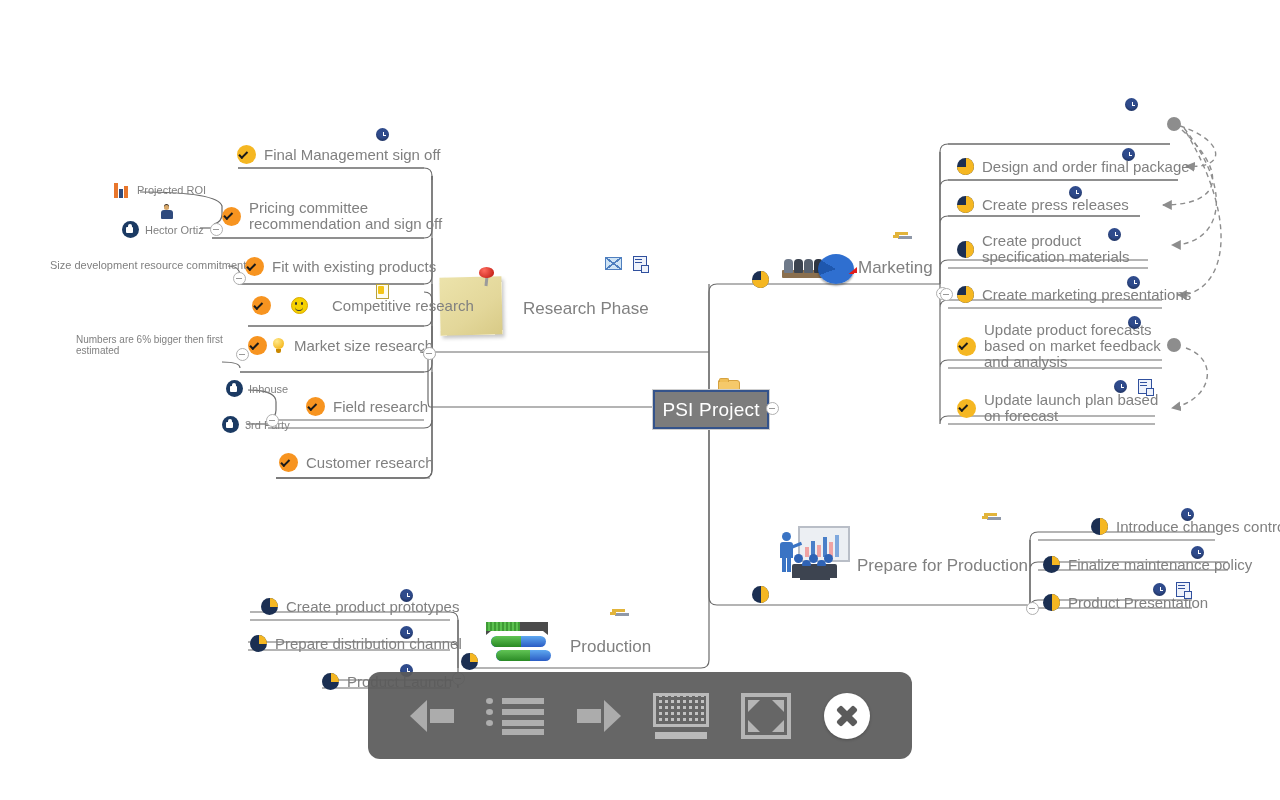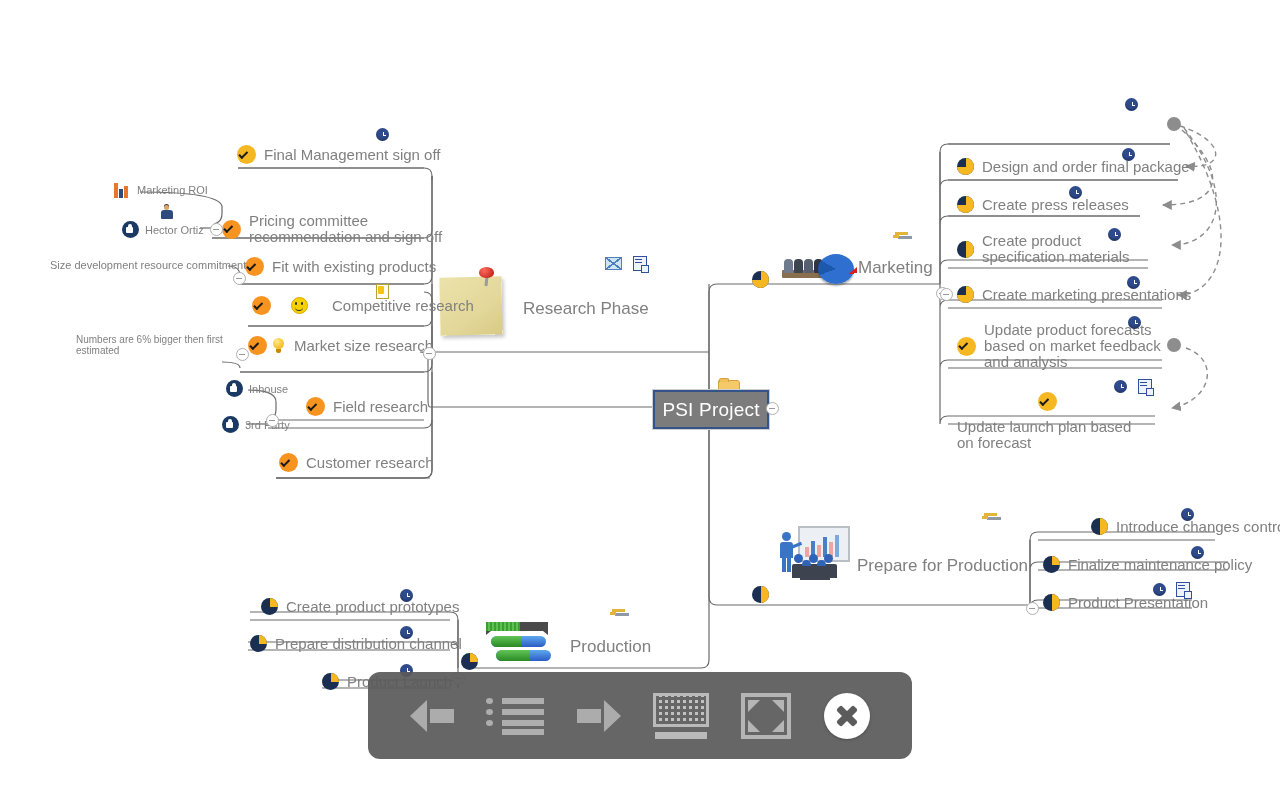--- a/index.html
+++ b/index.html
@@ -285,31 +285,31 @@
     <span class="ico note-ico"></span>
   </div>
   <div class="collapse" style="position:absolute;left:423px;top:347px;"></div>
 
   <div class="node" style="left:237px;top:145px;gap:8px;">
     <span class="ico check" style="width:19px;height:19px;background:#f5b722;"></span>
     <span class="topic-sub txt">Final Management sign off</span>
   </div>
   <span class="ico clock" style="position:absolute;left:376px;top:128px;"></span>
 
-  <div class="node" style="left:222px;top:213px;gap:8px;align-items:center;">
+  <div class="node" style="left:222px;top:200px;gap:8px;align-items:center;">
     <span class="ico check" style="width:19px;height:19px;background:#f79420;"></span>
     <span class="topic-sub wrap txt" style="width:200px;">Pricing committee recommendation and sign off</span>
   </div>
   <div class="node topic-small" style="left:114px;top:182px;gap:6px;">
     <span class="ico barchart">
       <i style="left:0;height:15px;background:#e8762c;"></i>
       <i style="left:5px;height:9px;background:#2f4a7d;"></i>
       <i style="left:10px;height:12px;background:#e8762c;"></i>
     </span>
-    <span class="txt">Marketing ROI</span>
+    <span class="txt">Projected ROI</span>
   </div>
   <div class="node topic-small" style="left:122px;top:221px;gap:6px;">
     <span class="ico thumb" style="background:#1b3a63;"></span>
     <span class="txt">Hector Ortiz</span>
   </div>
   <span class="ico person" style="position:absolute;left:160px;top:205px;"></span>
   <div class="collapse" style="position:absolute;left:210px;top:223px;"></div>
 
   <div class="node" style="left:245px;top:257px;gap:8px;">
     <span class="ico check" style="width:19px;height:19px;background:#f79420;"></span>
@@ -422,21 +422,21 @@
   </div>
   <span class="ico clock" style="position:absolute;left:1127px;top:276px;"></span>
   <div class="collapse" style="position:absolute;left:940px;top:288px;"></div>
 
   <div class="node" style="left:957px;top:322px;gap:8px;">
     <span class="ico check" style="width:19px;height:19px;background:#f5b722;"></span>
     <span class="topic-sub wrap txt" style="width:190px;">Update product forecasts based on market feedback and analysis</span>
   </div>
   <span class="ico clock" style="position:absolute;left:1128px;top:316px;"></span>
 
-  <div class="node" style="left:957px;top:392px;gap:8px;flex-direction:column;">
+  <div class="node" style="left:957px;top:392px;gap:8px;">
     <span class="ico check" style="width:19px;height:19px;background:#f5b722;"></span>
     <span class="topic-sub wrap txt" style="width:180px;">Update launch plan based on forecast</span>
   </div>
   <span class="ico clock" style="position:absolute;left:1114px;top:380px;"></span>
   <span class="ico note-ico" style="position:absolute;left:1138px;top:379px;"></span>
 
   <span class="ico pie" style="position:absolute;left:752px;top:586px;width:17px;height:17px;">
     <i style="left:50%;top:0;width:50%;height:100%;"></i>
   </span>
   <div class="prod-pic" style="left:778px;top:526px;">

